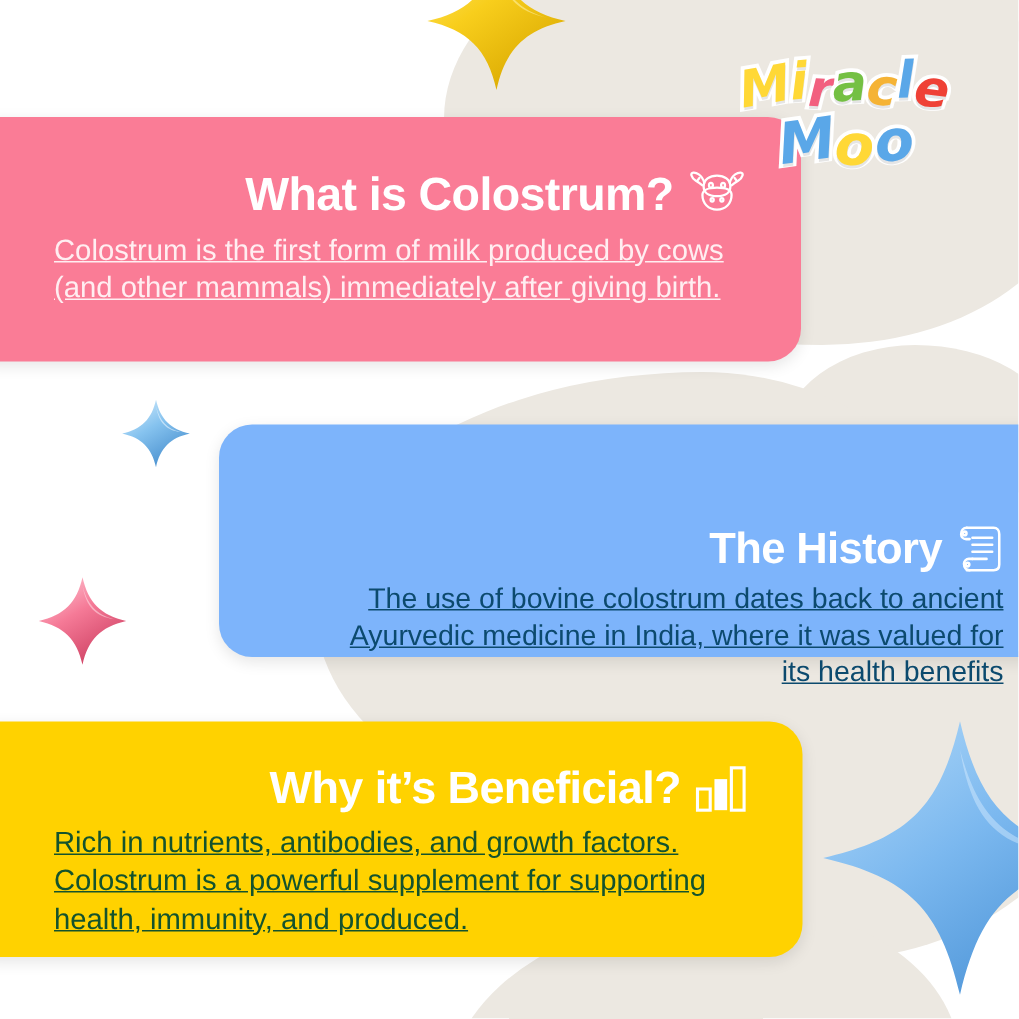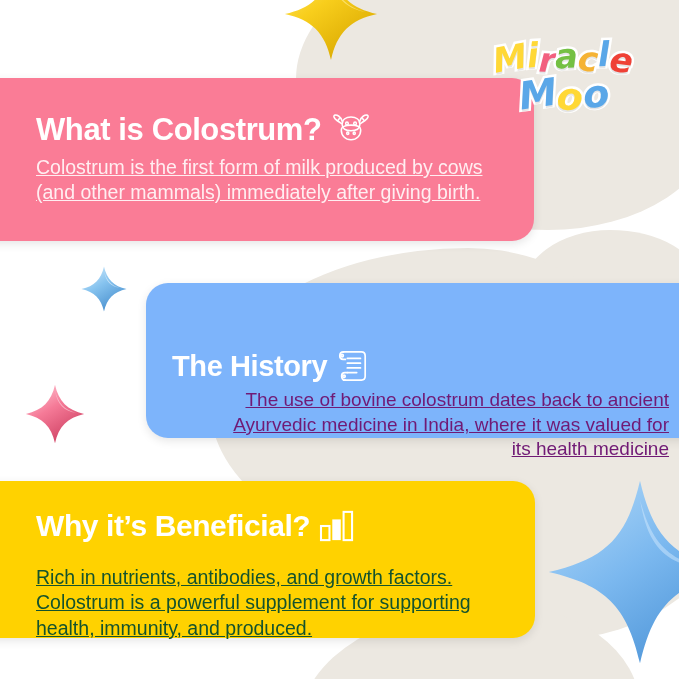--- a/index.html
+++ b/index.html
@@ -72,20 +72,21 @@
     border-radius: 22px;
     box-shadow: 0 3px 10px rgba(0,0,0,0.10);
   }
   .card-head {
     font-weight: bold;
     color: #ffffff;
     letter-spacing: -0.4px;
     display: flex;
     align-items: center;
     gap: 9px;
+    justify-content: flex-end;
   }
   .card-body {
     color: #fdf3f3;
     line-height: 1.30;
     text-decoration: underline;
   }
 
   
   #card-what {
     left: -30px;
@@ -114,35 +115,35 @@
     padding: 22px 40px 0 26px;
     text-align: right;
   }
   #card-history .card-head {
     font-size: 29px;
     margin-bottom: 4px;
     margin-top: 43px;
   }
   #card-history .card-body {
     font-size: 19px;
-    color: #701a75;
+    color: #0c4a6e;
   }
 
   
   #card-why {
     left: -30px;
     top: 481px;
     width: 565px;
     height: 157px;
     background: #ffd200;
     padding: 28px 36px 0 66px;
   }
   #card-why .card-head {
     font-size: 30px;
-    margin-bottom: 22px;
+    margin-bottom: 7px;
   }
   #card-why .card-body {
     font-size: 19.5px;
     color: #14532d;
   }
 
   .icon-svg { display: block; }
 
   
   #logo {
@@ -260,21 +261,21 @@
           <path d="M10 34 C7.5 34 6 32 6 29.5 C6 27.5 7.5 26 9.5 26 H12"></path>
           <path d="M12 11 H26 M12 16 H26 M12 21 H26 M12 26 H22"></path>
           <circle cx="6.5" cy="8" r="1.3"></circle>
           <circle cx="8.5" cy="30" r="1.3"></circle>
         </svg>
       </span>
     </div>
     <div class="card-body">
       <div>The use of bovine colostrum dates back to ancient</div>
       <div>Ayurvedic medicine in India, where it was valued for</div>
-      <div>its health medicine</div>
+      <div>its health benefits</div>
     </div>
   </div>
 
   <div class="card" id="card-why">
     <div class="card-head">
       <span>Why it’s Beneficial?</span>
       <span>
         <svg class="icon-svg" width="36" height="32" viewBox="0 0 38 34" aria-hidden="true">
           <rect x="2" y="17" width="9" height="15" fill="none" stroke="#ffffff" stroke-width="2.2"></rect>
           <rect x="14" y="10" width="9" height="22" fill="#ffffff"></rect>

